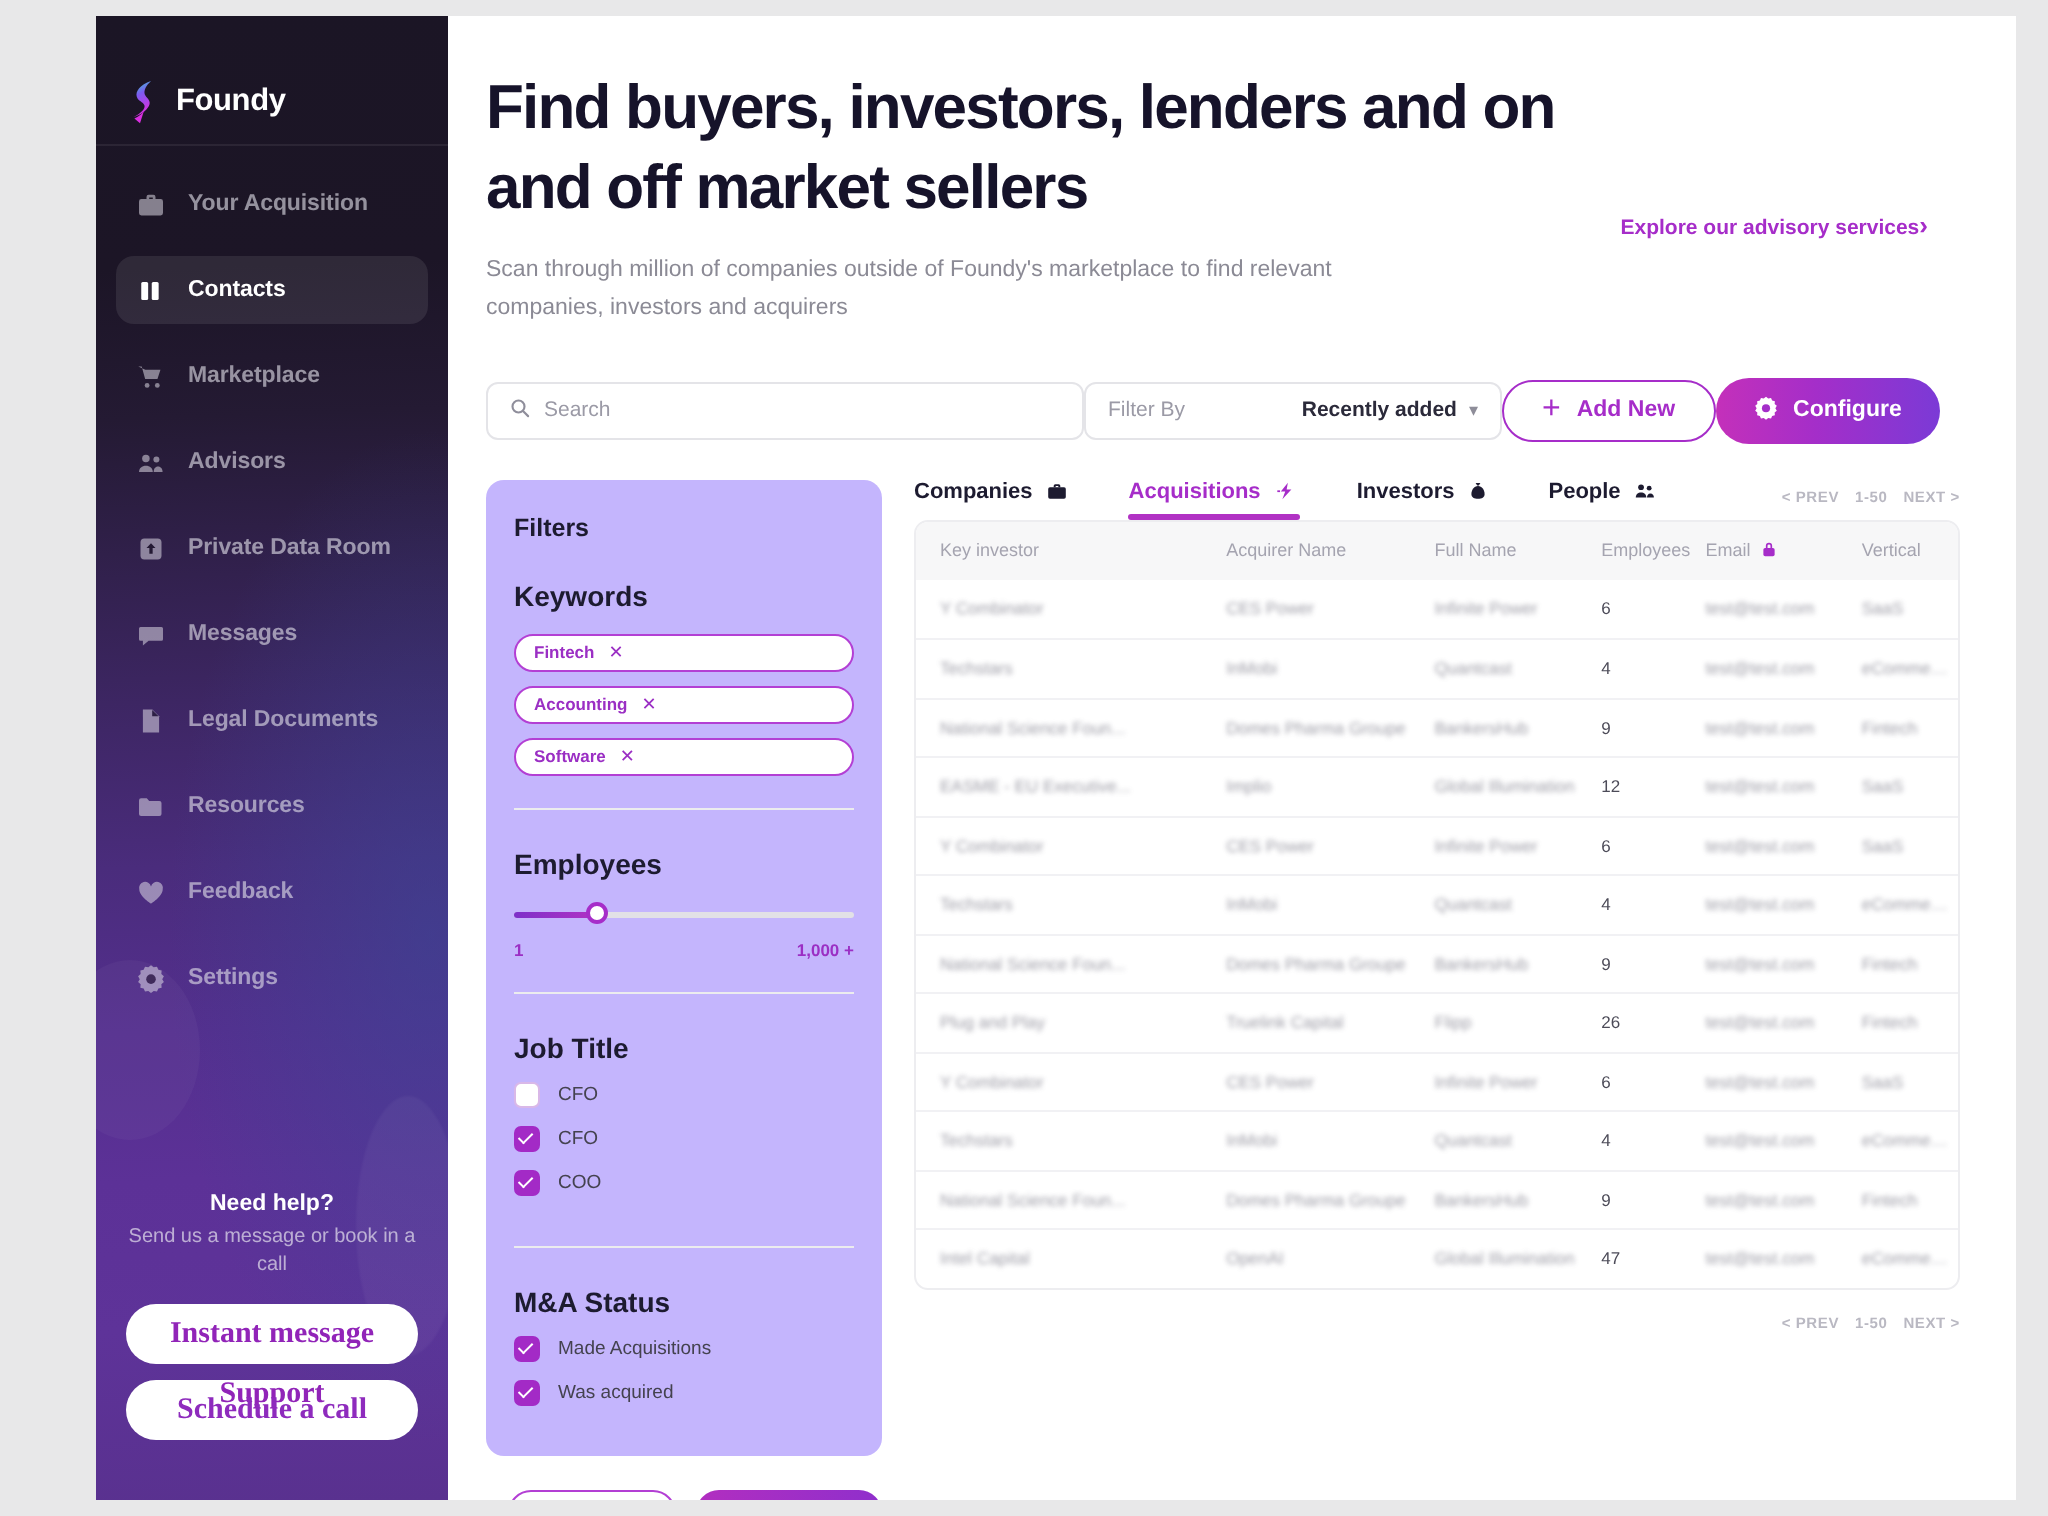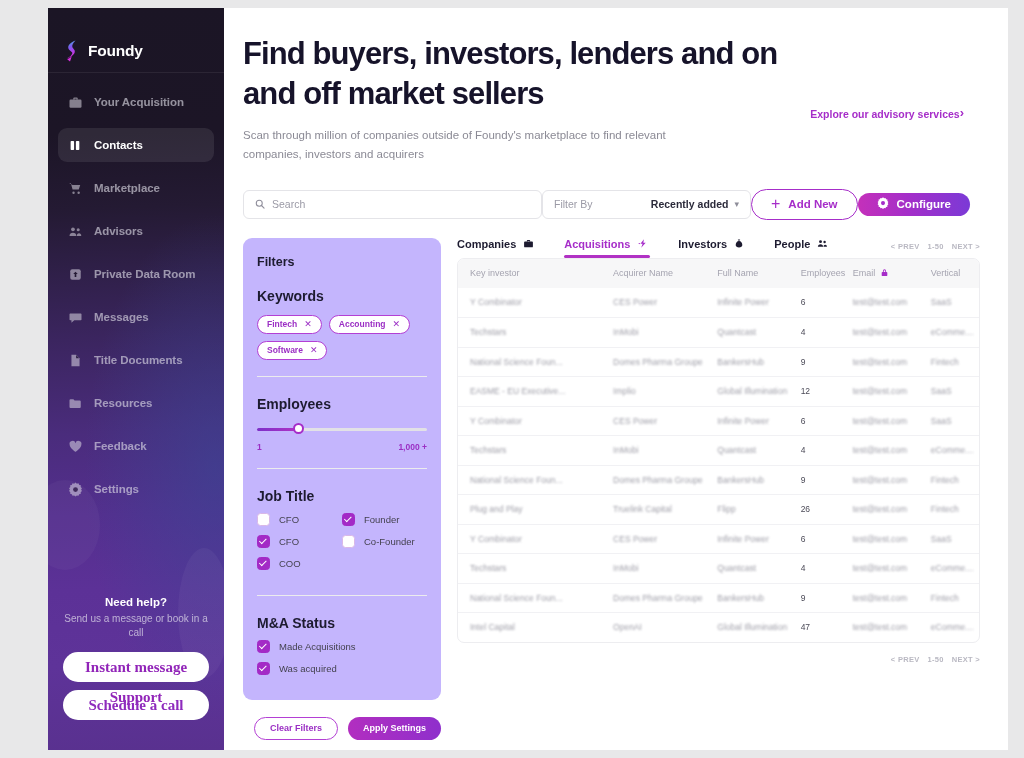--- a/index.html
+++ b/index.html
@@ -133,21 +133,21 @@
   .filter-val { font-size: 10.5px; color:#2b2a3a; font-weight: 700; display:flex; align-items:center; gap:6px; }
   .filter-val .cd { color:#8e8d99; font-size:9px; font-weight:400;}
   .btn-add {
     height: 31px; padding: 0 19px; border-radius: 18px;
     border: 1.4px solid #a62dc9; background: #fff; color: #a62dc9;
     font-size: 11.5px; font-weight: 700; cursor: pointer;
     display:flex; align-items:center; gap: 8px; font-family: inherit;
   }
   .btn-add .plus { font-size: 16px; font-weight: 400; line-height: 1; }
   .btn-config {
-    height: 23px; padding: 0 19px; border-radius: 18px; border: none;
+    height: 33px; padding: 0 19px; border-radius: 18px; border: none;
     background: linear-gradient(90deg, #c430ba 0%, #a42ec9 45%, #7b3ad6 100%);
     color: #fff; font-size: 11.5px; font-weight: 700; cursor: pointer;
     display:flex; align-items:center; gap: 8px; font-family: inherit;
   }
 
   
   .content { display: flex; gap: 16px; margin-top: 18px; }
 
   
   .filters-col { width: 198px; flex: 0 0 198px; }
@@ -155,21 +155,21 @@
     background: #c4b5fd; border-radius: 9px; padding: 17px 14px 16px 14px;
   }
   .filters h3 { font-size: 12.5px; color:#1d1b30; font-weight: 700; }
   .f-label { font-size: 14px; font-weight: 700; color:#1d1b30; margin: 19px 0 9px; }
   .kw-input {
     width: 100%; height: 28px; border-radius: 6px; border: 1px solid #ececee;
     background: #fff; padding: 0 10px; font-size: 10px; color:#2b2a3a;
     outline: none; font-family: inherit;
   }
   .kw-input::placeholder { color:#a9a8b3; }
-  .chips { display:flex; flex-wrap: wrap; gap: 7px; margin-top: 11px; }
+  .chips { display:flex; flex-wrap: wrap; gap: 7px; margin-top: 11px; flex-direction: column; }
   .chip {
     display:flex; align-items:center; gap:7px;
     height: 19px; padding: 0 9px; border-radius: 11px;
     border: 1px solid #b33fd4; color:#9b2fc4; background:#fff;
     font-size: 8.5px; font-weight: 700; cursor: pointer;
   }
   .chip .x { font-size: 9px; font-weight: 400; }
   .f-sep { height:1px; background:#ececee; margin: 16px 0 0; }
 
   .slider-wrap { margin-top: 11px; position: relative; height: 12px; }
@@ -336,21 +336,21 @@
           </span>
           <span>Messages</span>
         </div>
         <div class="nav-item">
           <span class="ico">
             <svg width="15" height="15" viewBox="0 0 20 20">
               <path d="M4.6 2.4h6.3l4.5 4.5v10.7H4.6z"></path>
               <path d="M10.8 2.6v4.3h4.3z" fill="#2d1f45"></path>
             </svg>
           </span>
-          <span>Title Documents</span>
+          <span>Legal Documents</span>
         </div>
         <div class="nav-item">
           <span class="ico">
             <svg width="15" height="15" viewBox="0 0 20 20">
               <path d="M2 5.6a1.4 1.4 0 0 1 1.4-1.4h3.8l1.6 1.8h6.8A1.4 1.4 0 0 1 17 7.4v7.2a1.4 1.4 0 0 1-1.4 1.4H3.4A1.4 1.4 0 0 1 2 14.6z"></path>
             </svg>
           </span>
           <span>Resources</span>
         </div>
         <div class="nav-item">
@@ -469,30 +469,20 @@
                 </div>
                 <div class="cb-row">
                   <span class="cb on"></span>
                   <label>CFO</label>
                 </div>
                 <div class="cb-row">
                   <span class="cb on"></span>
                   <label>COO</label>
                 </div>
               </div>
-            <div class="cb-col" id="jt-right">
-                <div class="cb-row">
-                  <span class="cb on"></span>
-                  <label>Founder</label>
-                </div>
-                <div class="cb-row">
-                  <span class="cb"></span>
-                  <label>Co-Founder</label>
-                </div>
-              </div>
           </div>
 
           <div class="f-sep"></div>
           <div class="f-label">M&amp;A Status</div>
           <div id="ma">
               <div class="cb-row">
                 <span class="cb on"></span>
                 <label>Made Acquisitions</label>
               </div>
               <div class="cb-row">

